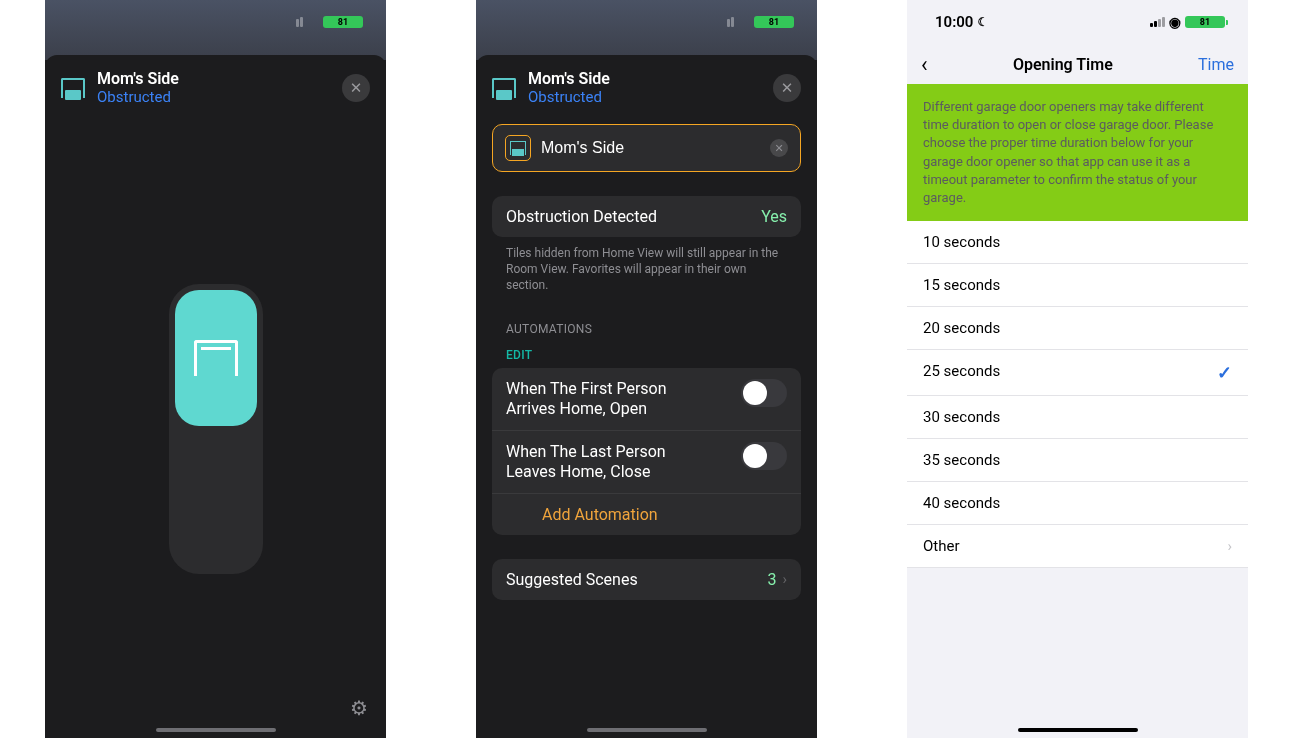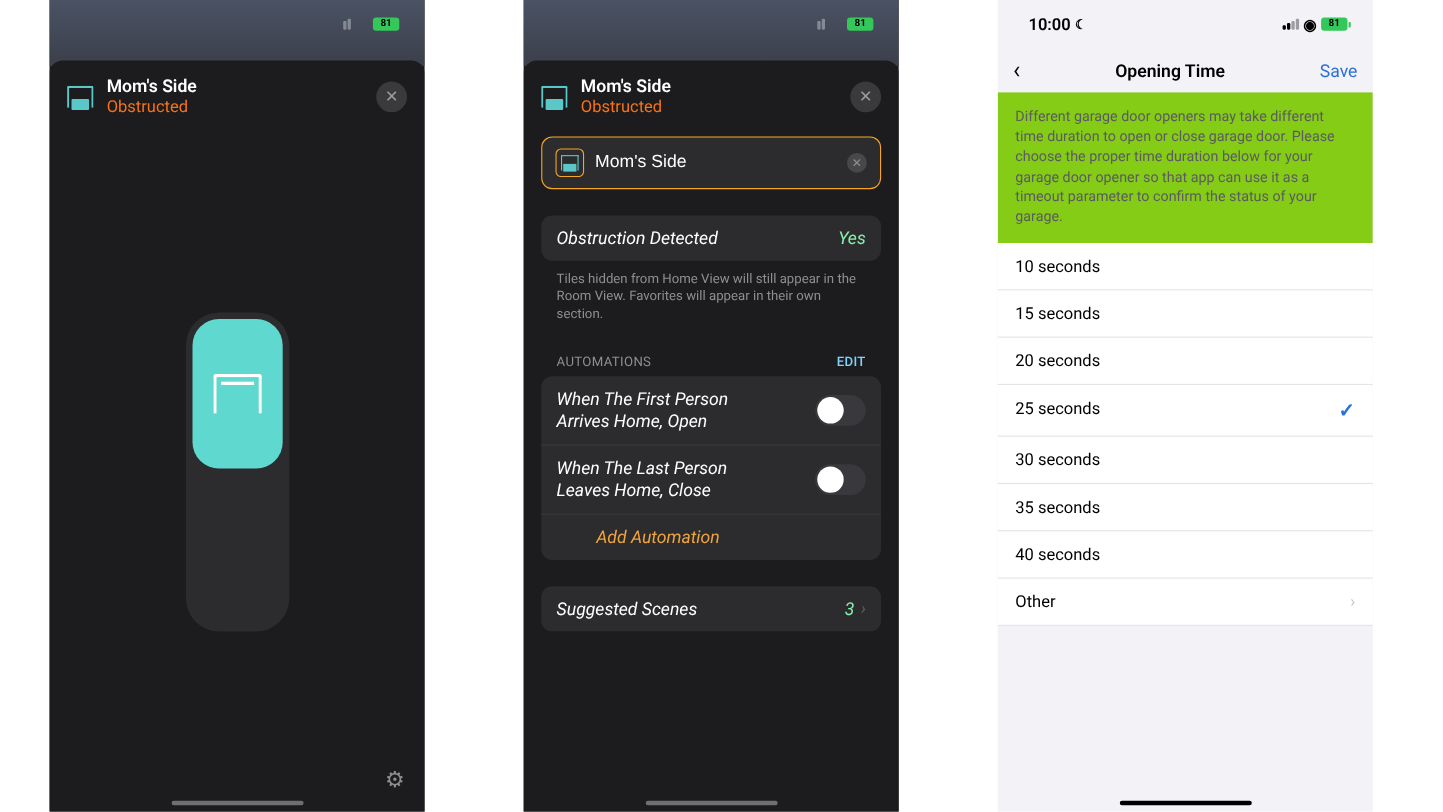--- a/index.html
+++ b/index.html
@@ -40,21 +40,21 @@
   .bars { display:flex; gap:1px; align-items:flex-end; }
   .bars span { width:3px; background:#fff; border-radius:1px; }
   .phone-light .bars span { background:#000; }
   .bars span:nth-child(1){height:4px;} .bars span:nth-child(2){height:6px;}
   .bars span:nth-child(3){height:8px; opacity:.35;} .bars span:nth-child(4){height:10px; opacity:.35;}
   .wifi { font-size:14px; }
   .batt {
     display:flex; align-items:center; gap:1px;
   }
   .batt-body {
-    width:24px; height:12px; border-radius:3px; background:#34c759; position:relative;
+    width:40px; height:12px; border-radius:3px; background:#34c759; position:relative;
     display:flex; align-items:center; justify-content:center;
     font-size:9px; color:#000; font-weight:700;
   }
   .batt-tip { width:2px; height:5px; background:#34c759; border-radius:0 1px 1px 0;}
 
   
   .bg-blur {
     position:absolute; top:0; left:0; right:0; height:60px;
     background: linear-gradient(#4a5264,#3b3f4a);
   }
@@ -81,21 +81,21 @@
     width:26px; height:26px; background:#2c2c2e; border-radius:5px;
     display:flex; align-items:center; justify-content:center;
   }
   .garage-mini-sm .g {
     width:16px; height:14px; border:1.5px solid #5ac8c8; border-bottom:none; position:relative;
   }
   .garage-mini-sm .g::after{
     content:""; position:absolute; left:1px; right:1px; bottom:-1px; height:7px; background:#5ac8c8;
   }
   .sheet-title { color:#fff; font-size:16px; font-weight:600; }
-  .sheet-sub { color:#f97316; font-size:15px; }
+  .sheet-sub { color:#3b82f6; font-size:15px; }
   .close-btn {
     margin-left:auto; width:28px; height:28px; border-radius:14px;
     background:#3a3a3c; color:#9a9a9e; display:flex; align-items:center; justify-content:center;
     font-size:15px; cursor:pointer;
   }
 
   
   .slider-wrap {
     flex:1; display:flex; align-items:center; justify-content:center; position:relative;
   }
@@ -134,47 +134,46 @@
   .name-row .garage-mini-sm { border:1px solid #f5a623; }
   .name-input { color:#fff; font-size:16px; flex:1; background:none; border:none; }
   .clear-x {
     width:18px; height:18px; border-radius:9px; background:#48484a; color:#8e8e93;
     display:flex; align-items:center; justify-content:center; font-size:11px;
   }
   .card {
     background:#2c2c2e; border-radius:10px; margin-top:24px; overflow:hidden;
   }
   .row {
-    display:flex; align-items:center; justify-content:space-between;
+    display:flex; align-items:flex-start; justify-content:space-between;
     padding:11px 14px; color:#fff; font-size:16px;
     border-top:0.5px solid #3a3a3c;
-    font-style:italic;
   }
   .row:first-child { border-top:none; }
   .row .val-muted { color:#86efac; }
   .row .val-accent { color:#f0a43c; }
   .toggle {
     width:46px; height:28px; border-radius:14px; position:relative;
   }
   .toggle.on { background:#34c759; }
   .toggle.off { background:#39393d; }
   .toggle .knob {
     width:24px; height:24px; border-radius:12px; background:#fff;
     position:absolute; top:2px;
   }
   .toggle.on .knob { right:2px; }
   .toggle.off .knob { left:2px; }
   .helper {
     color:#8e8e93; font-size:12px; padding:8px 14px 0; line-height:1.35;
   }
   .section-label {
     display:flex; justify-content:space-between; color:#8e8e93;
-    font-size:12px; padding:28px 14px 6px; letter-spacing:.3px;
-  }
-  .section-label .edit { color:#7dd3fc; font-weight:500; }
+    font-size:12px; padding:28px 14px 6px; letter-spacing:.3px;flex-direction:column;
+  }
+  .section-label .edit { color:#14b8a6; font-weight:500;margin-top:12px; }
   .row-multi { line-height:1.25; }
   .row .chev { color:#636366; font-size:15px; margin-left:6px;}
   .add-auto { color:#f0a43c;margin-left:36px; }
 
   
   .nav3 {
     display:flex; align-items:center; justify-content:space-between;
     padding:6px 14px; height:40px;
   }
   .nav3 .back { font-size:22px; color:#000; }
@@ -339,21 +338,21 @@
       <span class="wifi">◉</span>
       <span class="batt">
         <span class="batt-body">81</span>
           <span class="batt-tip"></span>
       </span>
     </div>
   </div>
   <div class="nav3">
     <span class="back">‹</span>
     <span class="title">Opening Time</span>
-    <span class="save">Save</span>
+    <span class="save">Time</span>
   </div>
   <div class="info-box">Different garage door openers may take different time duration to open or close garage door. Please choose the proper time duration below for your garage door opener so that app can use it as a timeout parameter to confirm the status of your garage.</div>
   <div class="opt-list" id="opt-list">
       <div class="opt">
         <span>10 seconds</span>
       </div>
       <div class="opt">
         <span>15 seconds</span>
       </div>
       <div class="opt">

